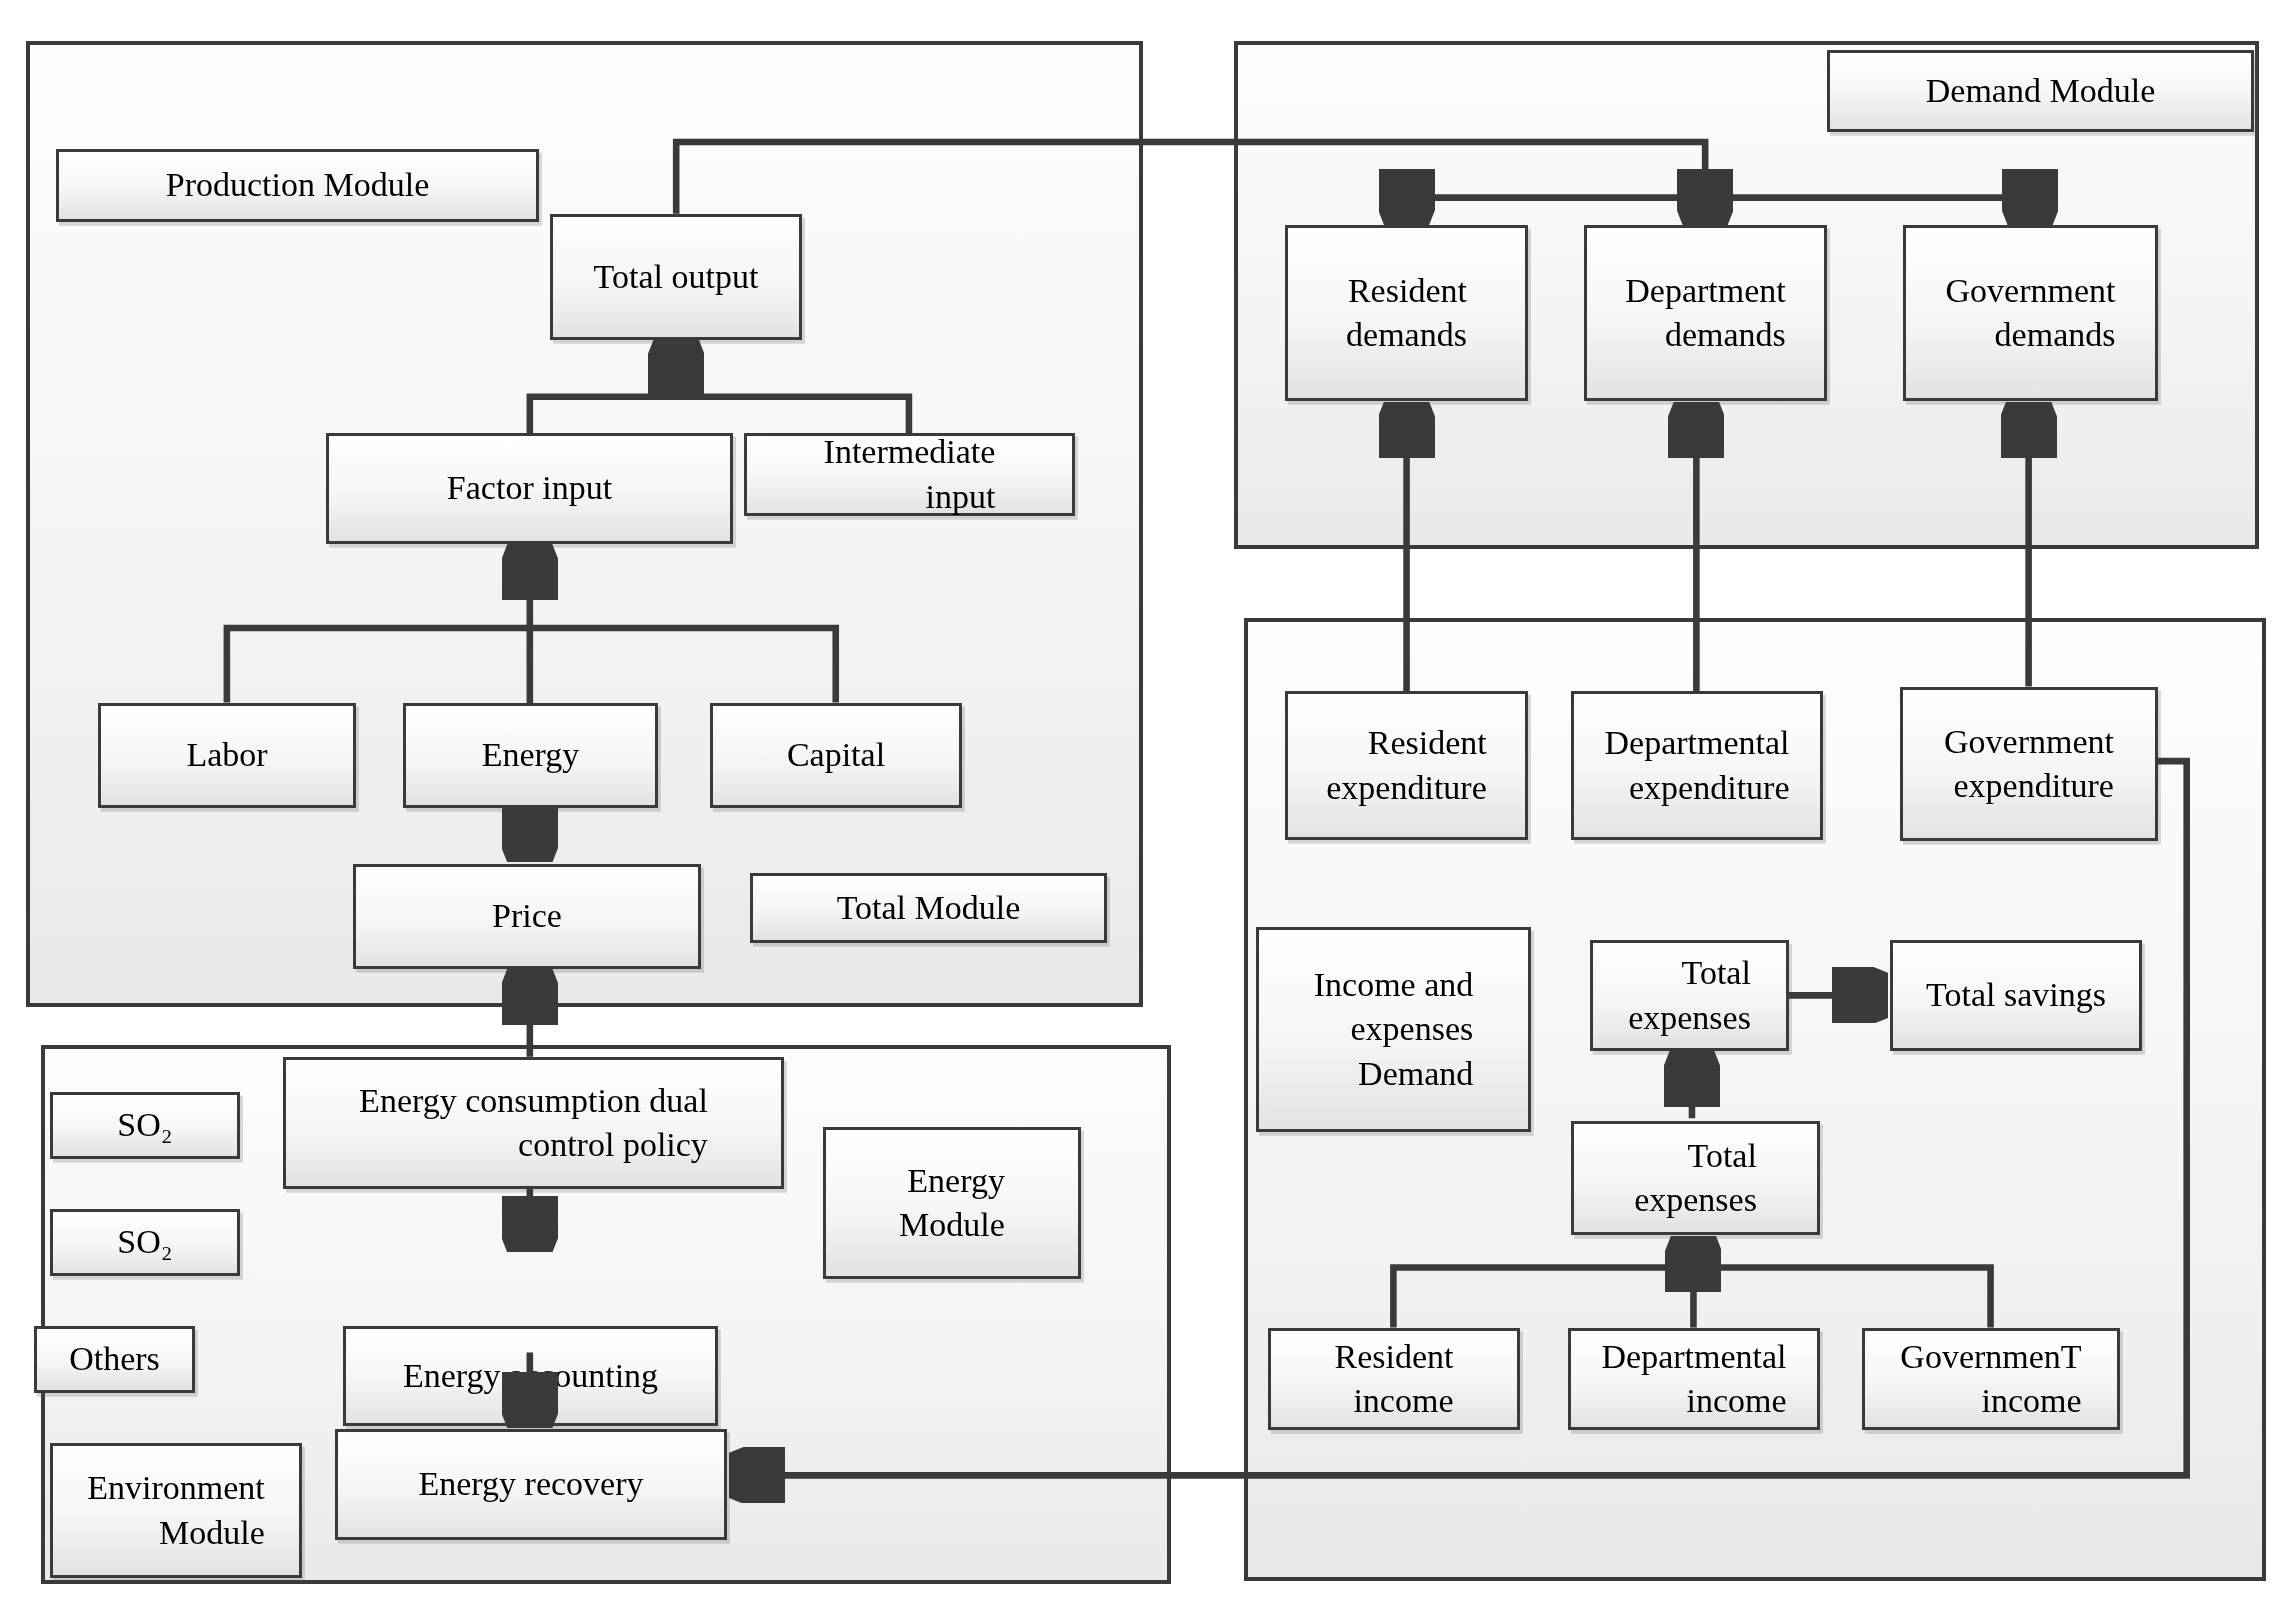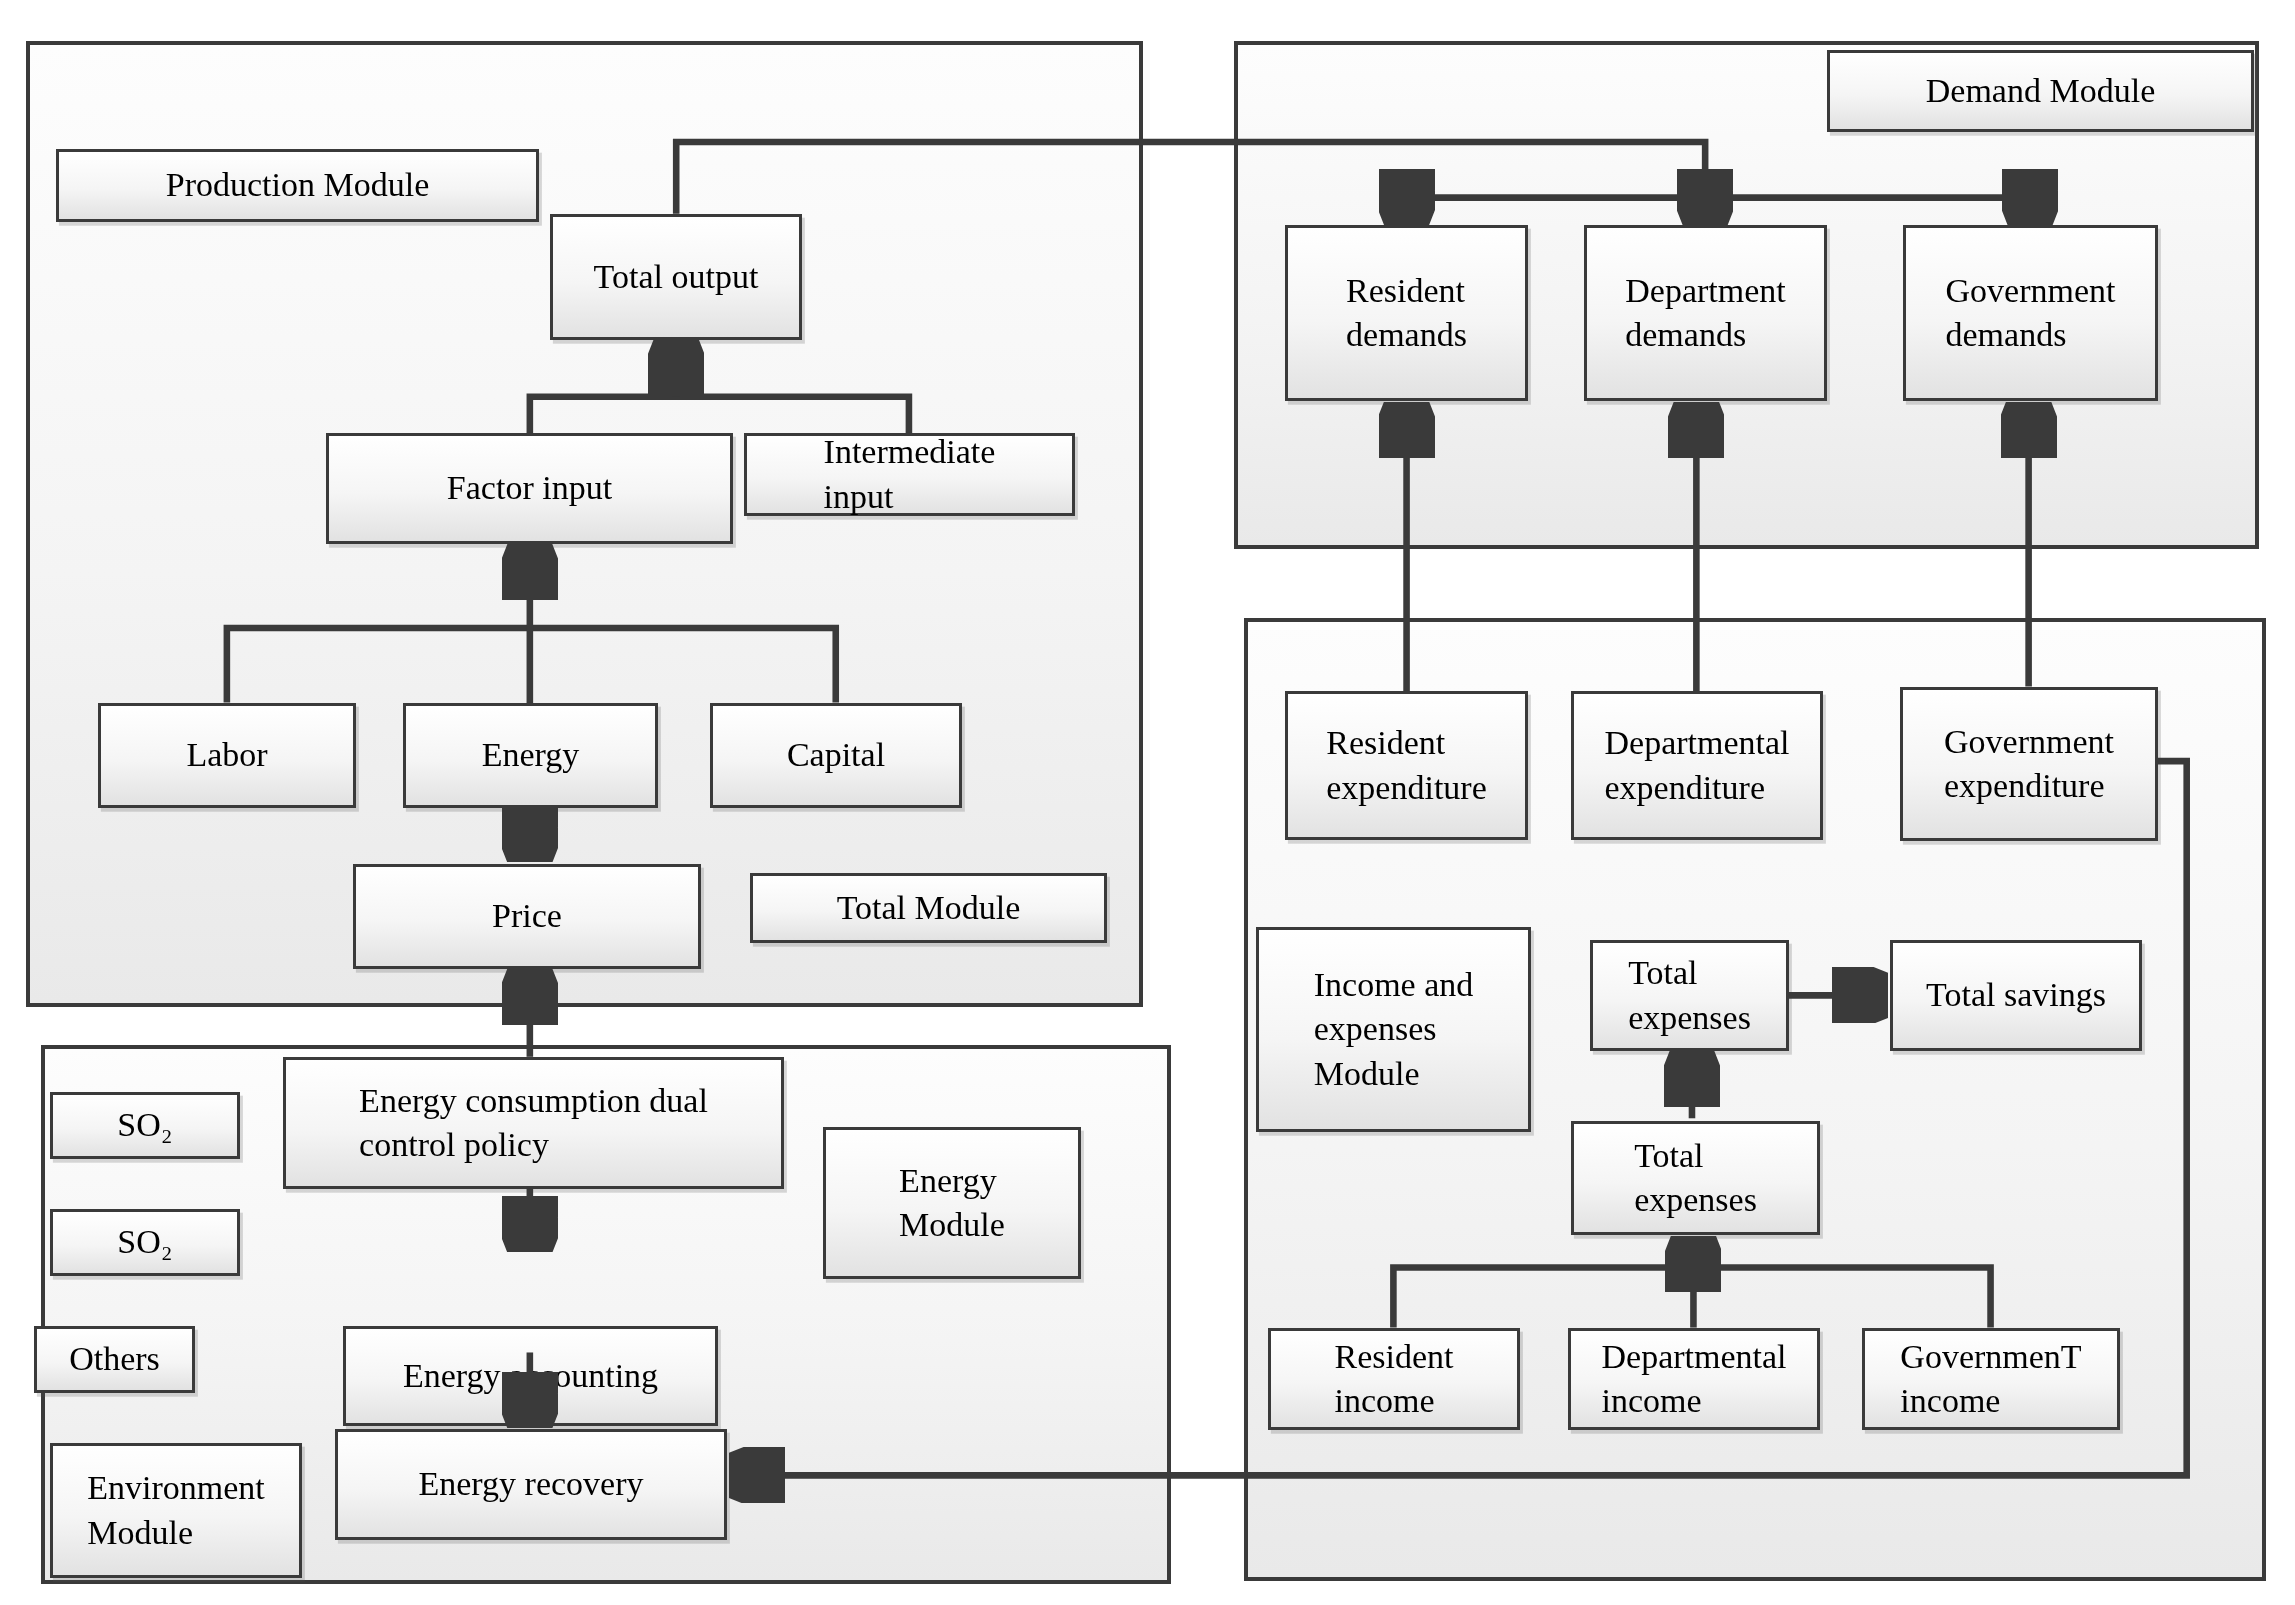--- a/index.html
+++ b/index.html
@@ -16,21 +16,21 @@
     border:4.4px solid #3a3a3a;
     background:linear-gradient(180deg,#fdfdfd 0%,#f4f4f4 55%,#e9e9e9 100%);
     box-sizing:border-box;
   }
   .bx{
     position:absolute;
     border:3.7px solid #3a3a3a;
     background:linear-gradient(180deg,#ffffff 0%,#f5f5f5 55%,#e2e2e2 100%);
     box-sizing:border-box;
     display:flex;align-items:center;justify-content:center;
-    text-align:left;
+    text-align:right;
     font-size:34px;line-height:1.3;
     padding:2.9px 7.3px;
     box-shadow:2.9px 3.7px 0 rgba(80,80,80,0.22);
   }
   .bx span{white-space:pre-line;}
   #wires{
     position:absolute;left:0;top:0;
     pointer-events:none;
   }
   #wires path{stroke:#3a3a3a;stroke-width:9;fill:none;}
@@ -98,21 +98,21 @@
     <span>Departmental
 expenditure</span>
   </div>
   <div class="bx" style="left:1900px;top:687px;width:258px;height:154px">
     <span>Government
 expenditure</span>
   </div>
   <div class="bx" style="left:1256px;top:927px;width:275px;height:205px">
     <span>Income and
 expenses
-Module</span>
+Demand</span>
   </div>
   <div class="bx" style="left:1590px;top:940px;width:199px;height:111px">
     <span>Total
 expenses</span>
   </div>
   <div class="bx" style="left:1890px;top:940px;width:252px;height:111px">
     <span>Total savings</span>
   </div>
   <div class="bx" style="left:1571px;top:1121px;width:249px;height:114px">
     <span>Total

